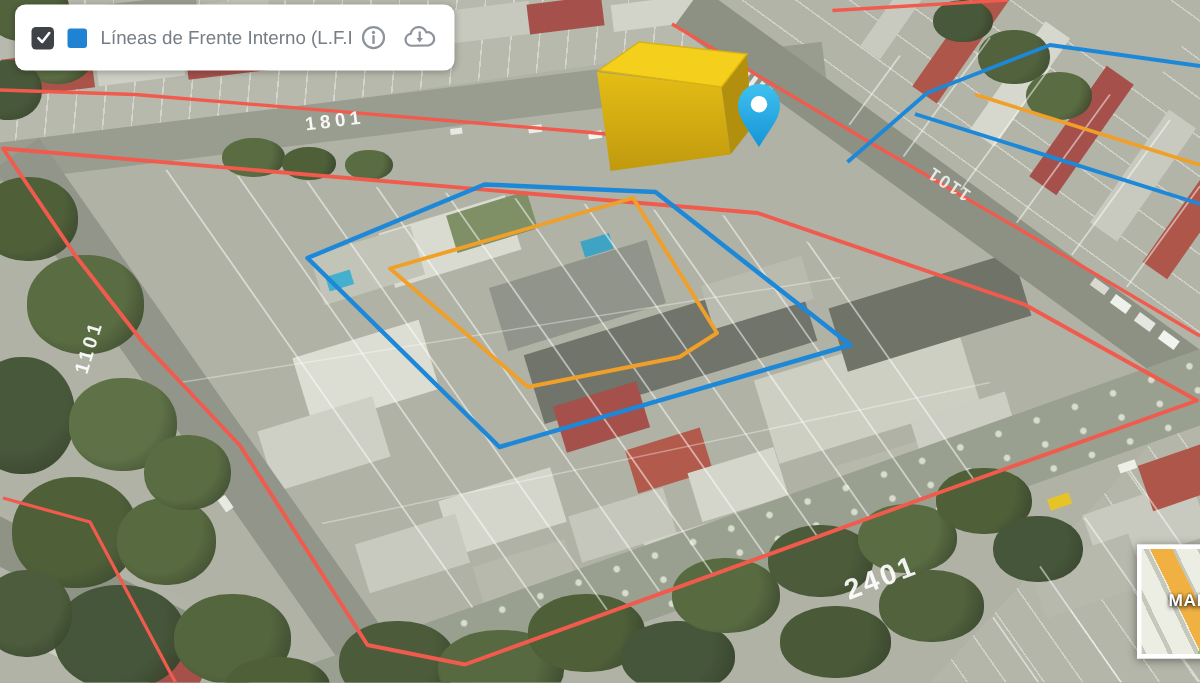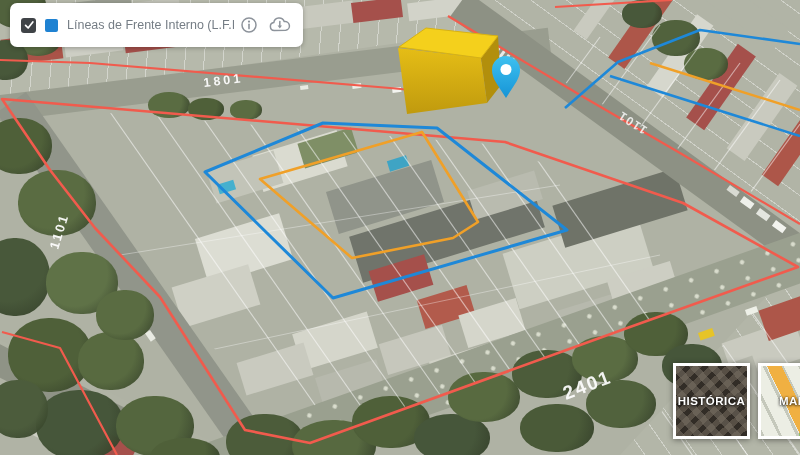--- a/index.html
+++ b/index.html
@@ -254,23 +254,20 @@
     </g>
 
     <g fill="#ffffff" fill-opacity=".92" font-family="Liberation Sans, sans-serif" font-weight="bold">
       <text transform="translate(204,87) rotate(-7)" font-size="12.5" letter-spacing="3">1801</text>
       <text transform="translate(58,250) rotate(-73)" font-size="13" letter-spacing="2">1101</text>
       <text transform="translate(648,128) rotate(213)" font-size="12" letter-spacing="1.5" fill-opacity=".8">1101</text>
       <text transform="translate(566,400) rotate(-21)" font-size="19" letter-spacing="2">2401</text>
     </g>
   </svg>
 
-  <div class="thumb" id="thumb-historica">
-    <span class="thumb-label">HISTÓRICA</span>
-  </div>
   <div class="thumb" id="thumb-mapa">
     <span class="thumb-label">MAPA</span>
   </div>
 </div>
 
 <div class="layer-card">
   <span class="checkbox">
     <svg width="12" height="12" viewBox="0 0 14 14">
       <polyline points="3,7.5 6,10.5 11.5,3.5" fill="none" stroke="#ffffff" stroke-width="2" stroke-linecap="round" stroke-linejoin="round"></polyline>
     </svg>

